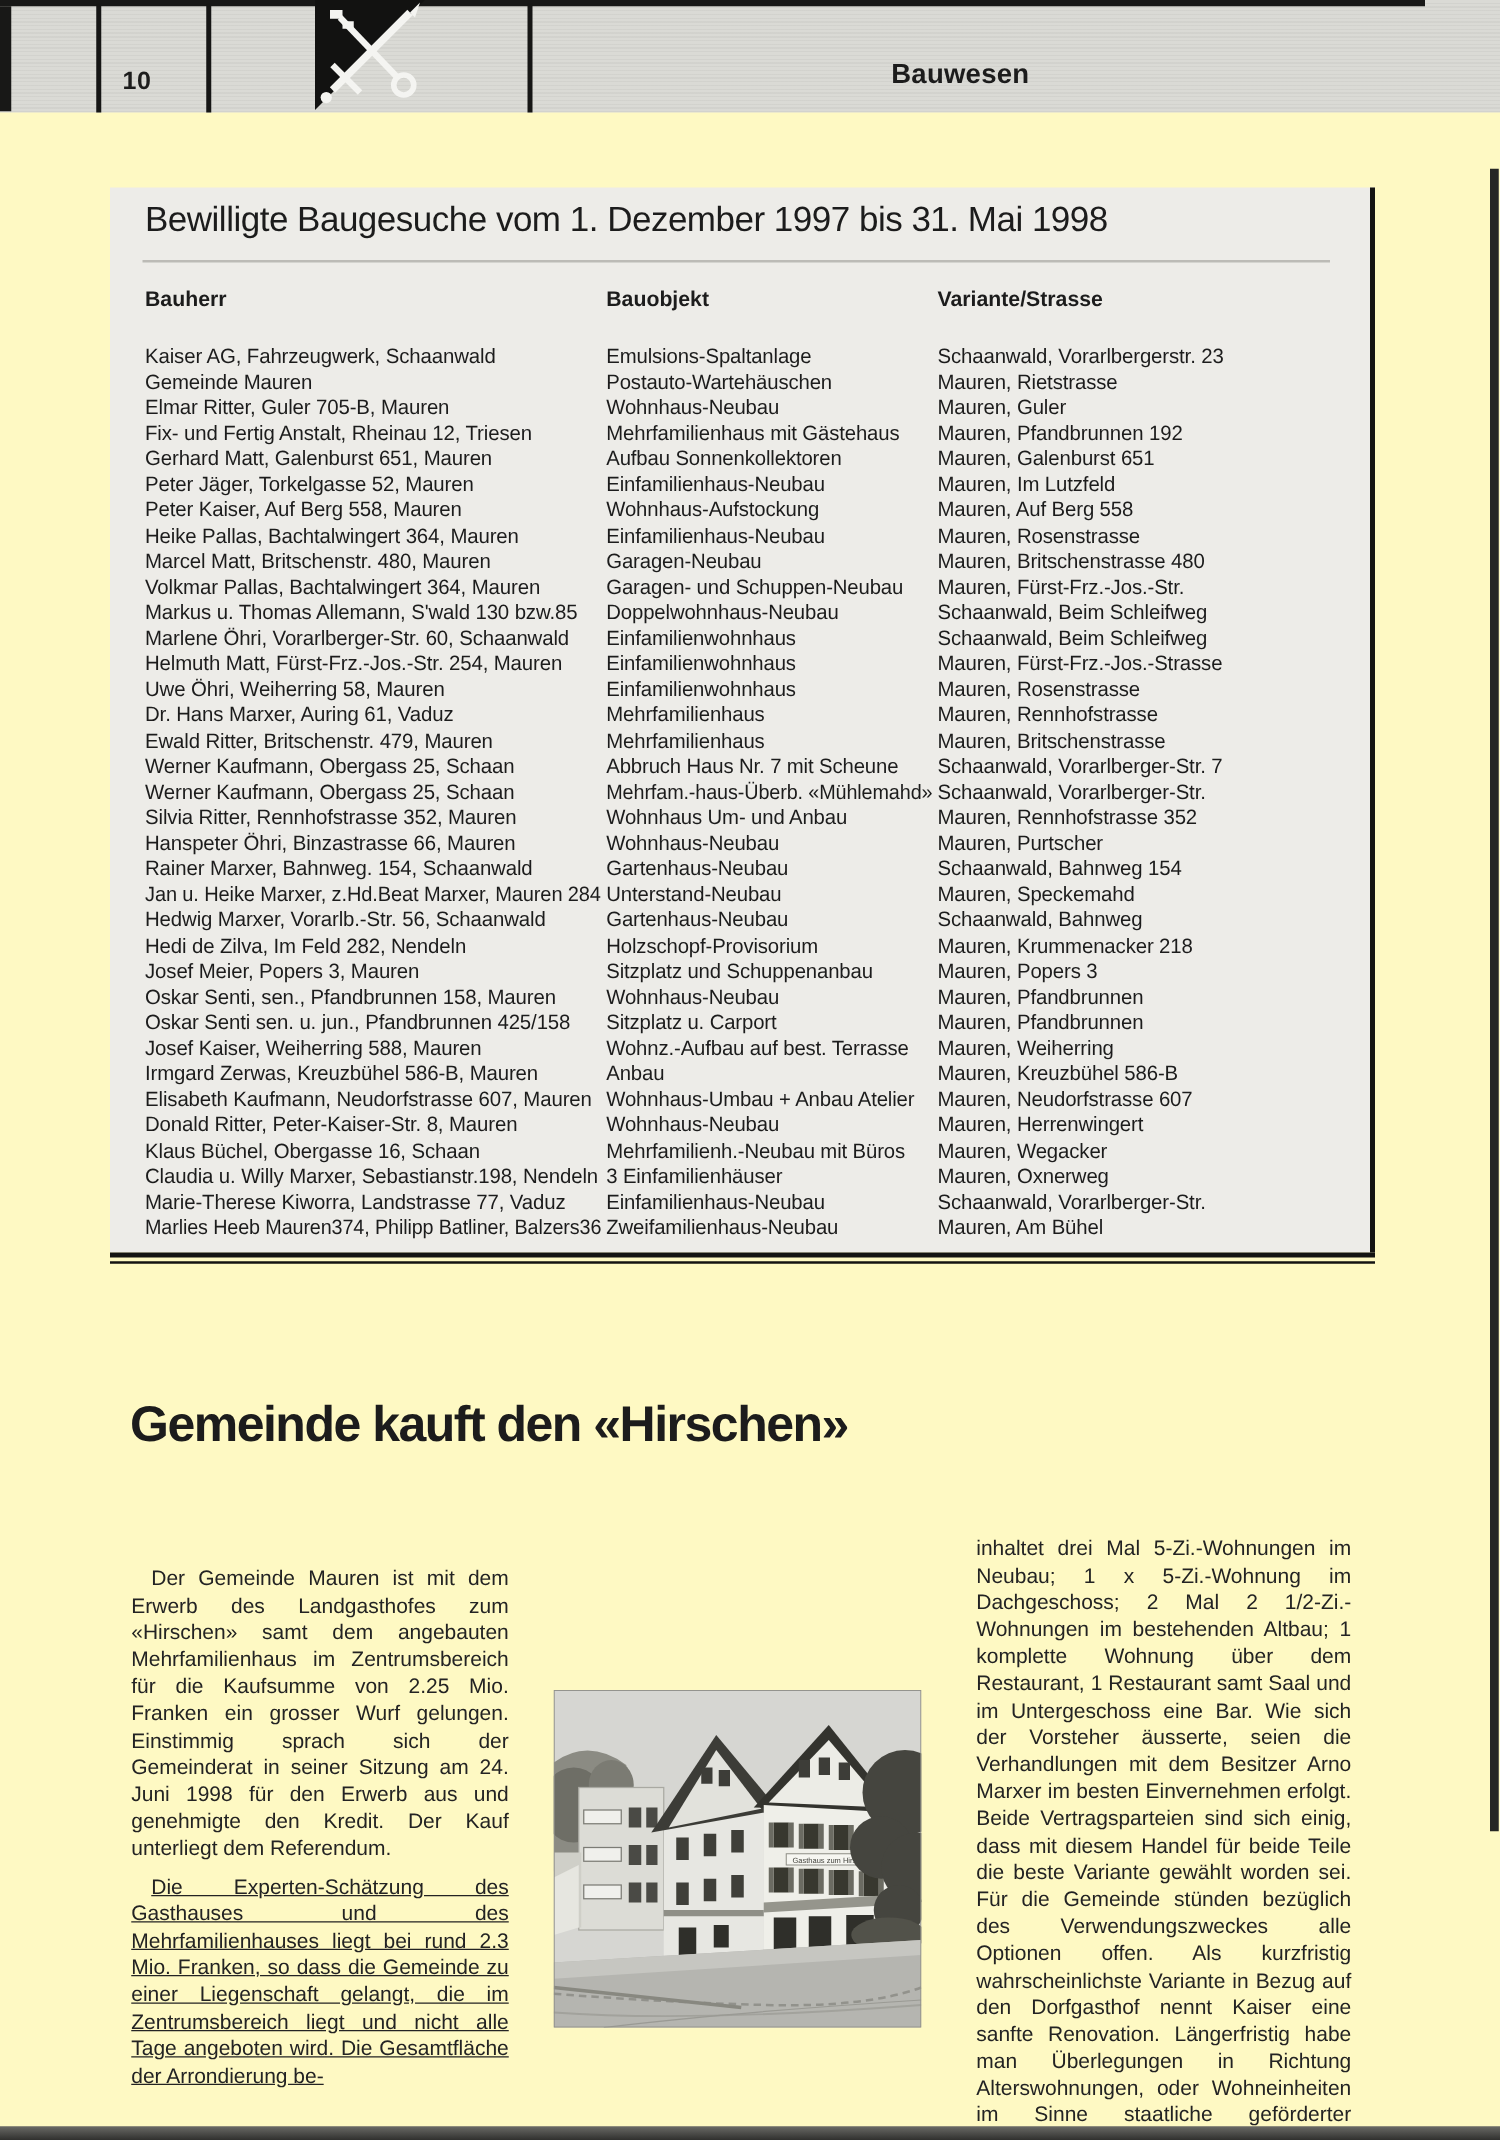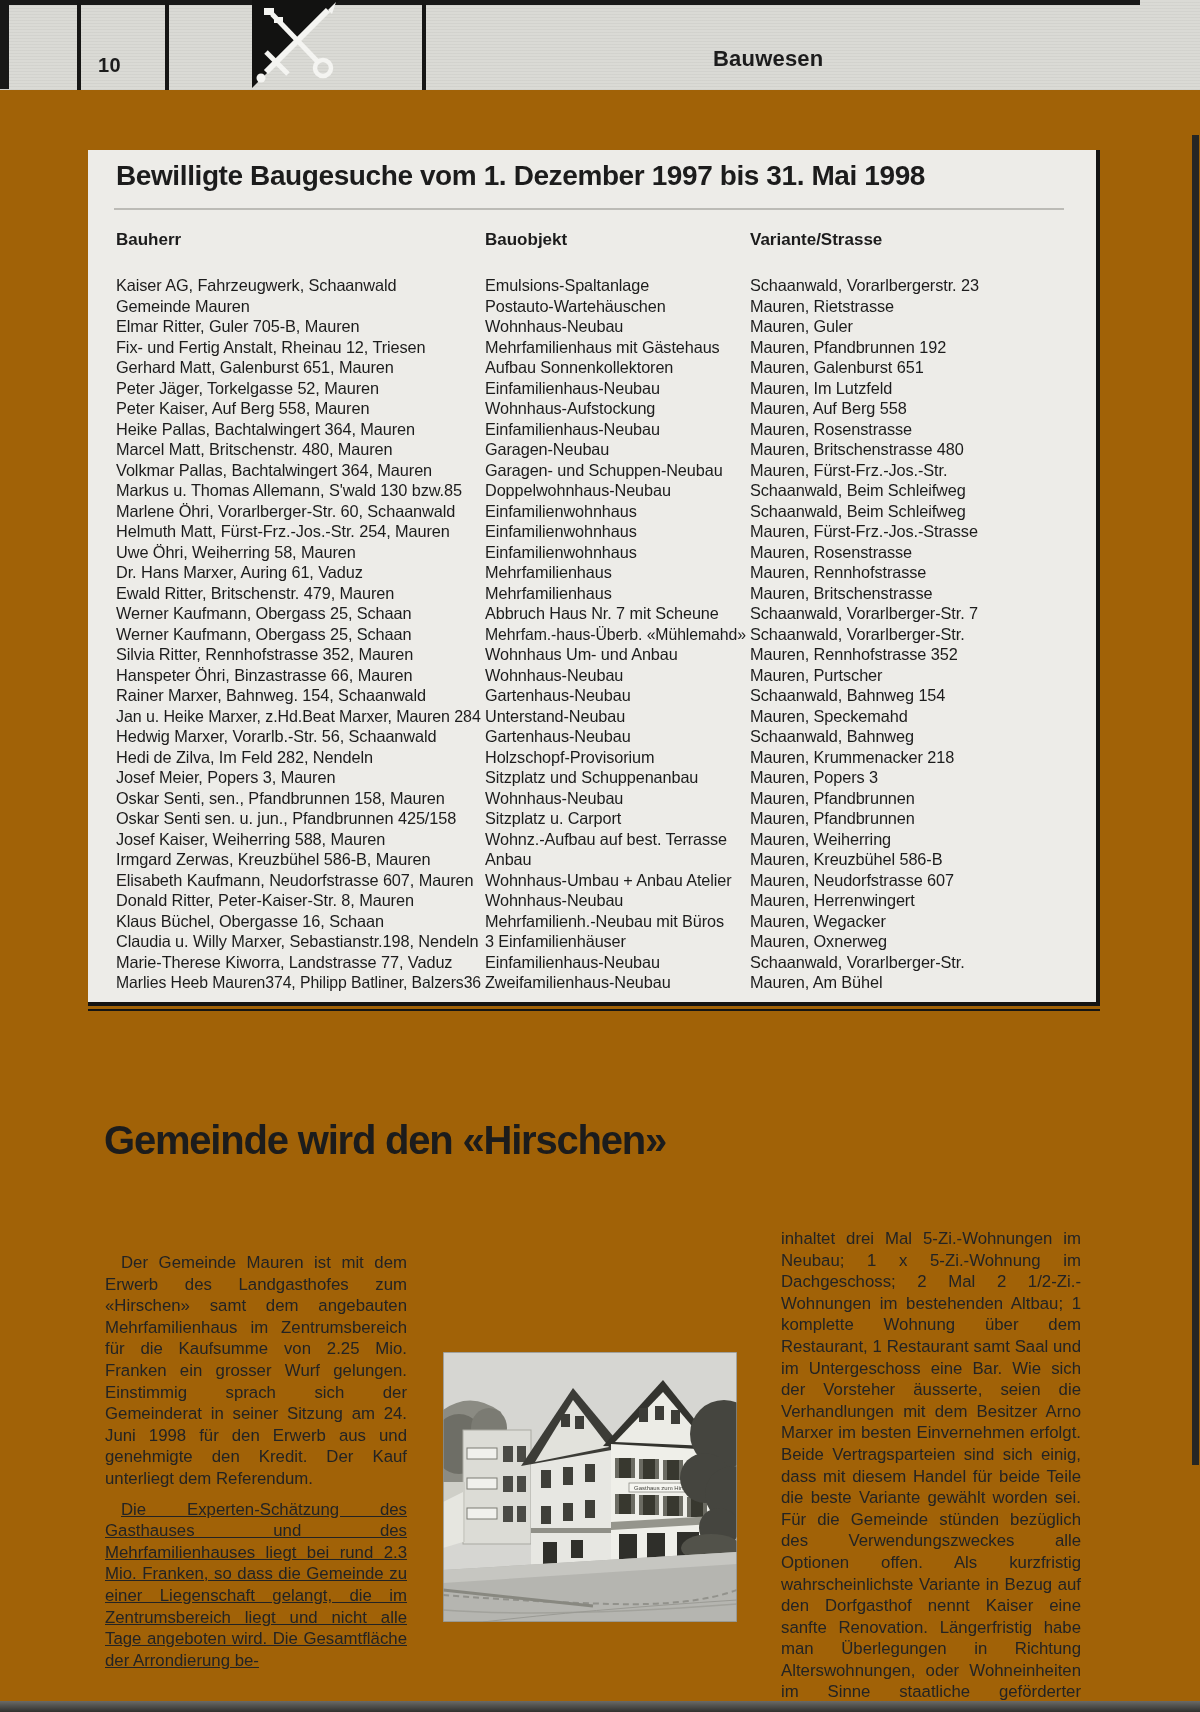--- a/index.html
+++ b/index.html
@@ -1,33 +1,33 @@
 <!DOCTYPE html>
 <html><head>
 <meta charset="utf-8">
 <style>
   html,body{margin:0;padding:0;background:#9a9a97;}
-  #page{position:relative;width:1200px;height:1712px;background:#a16207;
+  #page{position:relative;width:1200px;height:1712px;background:#fef9c3;
         font-family:"Liberation Sans",sans-serif;color:#1c1c1c;overflow:hidden;}
 
   
   .band{position:absolute;left:0;top:0;width:1200px;height:90px;background:#dadad5;
         background-image:repeating-linear-gradient(0deg,rgba(0,0,0,0.035) 0 1px,transparent 1px 3px);}
   .topline{position:absolute;left:0;top:0;width:1140px;height:5px;background:#181817;}
   .leftbar{position:absolute;left:0;top:5px;width:9px;height:84px;background:#181817;}
   .vline{position:absolute;top:3px;width:4px;height:87px;background:#161615;}
   .vl1{left:77px;} .vl2{left:165px;} .vl3{left:422px;}
   .pagenum{position:absolute;left:98px;top:54px;font-size:20px;font-weight:bold;letter-spacing:.5px;}
   .section-title{position:absolute;left:713px;top:46px;font-size:22px;font-weight:bold;letter-spacing:.2px;}
   .emblem{position:absolute;left:248px;top:0;width:102px;height:90px;}
 
   
   .tablebox{position:absolute;left:88px;top:150px;width:1008px;height:852px;
             background:#edece8;border-right:4px solid #141413;}
-  .box-title{position:absolute;left:28px;top:10px;font-size:28px;font-weight:bold;letter-spacing:-.4px;white-space:nowrap;}
+  .box-title{position:absolute;left:28px;top:10px;font-size:28px;font-weight:normal;letter-spacing:-.4px;white-space:nowrap;}
   .box-rule{position:absolute;left:26px;top:58px;width:950px;height:2px;background:#bcbbb6;}
   .thead,.tgrid{position:absolute;left:28px;display:grid;grid-template-columns:369px 265px 330px;}
   .thead{top:80px;font-weight:bold;font-size:17px;}
   .tgrid{top:126px;grid-auto-rows:20.5px;font-size:16.5px;letter-spacing:-.1px;}
   .tgrid .cell{white-space:nowrap;overflow:visible;}
   .botline1{position:absolute;left:88px;top:1002px;width:1012px;height:4px;background:#141413;}
   .botline2{position:absolute;left:88px;top:1009px;width:1012px;height:2px;background:#141413;}
 
   
   .headline{position:absolute;left:104px;top:1118px;font-size:40px;font-weight:bold;letter-spacing:-1.2px;white-space:nowrap;}
@@ -189,21 +189,21 @@
         <div class="cell" style="transform-origin: left center; transform: scaleX(0.984906);">Einfamilienhaus-Neubau</div>
         <div class="cell" style="transform-origin: left center; transform: scaleX(0.987879);">Schaanwald, Vorarlberger-Str.</div>
         <div class="cell" style="transform-origin: left center; transform: scaleX(0.958005);">Marlies Heeb Mauren374, Philipp Batliner, Balzers36</div>
         <div class="cell" style="transform-origin: left center; transform: scaleX(0.984906);">Zweifamilienhaus-Neubau</div>
         <div class="cell" style="transform-origin: left center; transform: scaleX(0.987879);">Mauren, Am Bühel</div>
       </div>
   </div>
   <div class="botline1"></div>
   <div class="botline2"></div>
 
-  <div class="headline">Gemeinde wird den «Hirschen»</div>
+  <div class="headline">Gemeinde kauft den «Hirschen»</div>
 
   <div class="acol" id="col1">
     <p class="ind">Der Gemeinde Mauren ist mit dem Erwerb des Landgasthofes zum «Hirschen» samt dem angebauten Mehrfamilienhaus im Zentrumsbereich für die Kaufsumme von 2.25 Mio. Franken ein grosser Wurf gelungen. Einstimmig sprach sich der Gemeinderat in seiner Sitzung am 24. Juni 1998 für den Erwerb aus und genehmigte den Kredit. Der Kauf unterliegt dem Referendum.</p>
     <p class="ind">Die Experten-Schätzung des Gasthauses und des Mehrfamilienhauses liegt bei rund 2.3 Mio. Franken, so dass die Gemeinde zu einer Liegenschaft gelangt, die im Zentrumsbereich liegt und nicht alle Tage angeboten wird. Die Gesamtfläche der Arrondierung be-</p>
   </div>
   <div class="acol" id="col3">
     <p>inhaltet drei Mal 5-Zi.-Wohnungen im Neubau; 1 x 5-Zi.-Wohnung im Dachgeschoss; 2 Mal 2 1/2-Zi.-Wohnungen im bestehenden Altbau; 1 komplette Wohnung über dem Restaurant, 1 Restaurant samt Saal und im Untergeschoss eine Bar. Wie sich der Vorsteher äusserte, seien die Verhandlungen mit dem Besitzer Arno Marxer im besten Einvernehmen erfolgt. Beide Vertragsparteien sind sich einig, dass mit diesem Handel für beide Teile die beste Variante gewählt worden sei. Für die Gemeinde stünden bezüglich des Verwendungszweckes alle Optionen offen. Als kurzfristig wahrscheinlichste Variante in Bezug auf den Dorfgasthof nennt Kaiser eine sanfte Renovation. Längerfristig habe man Überlegungen in Richtung Alterswohnungen, oder Wohneinheiten im Sinne staatliche geförderter Eigenheime angestellt.</p>
   </div>
 
   <svg class="photo" viewBox="0 0 294 270" preserveAspectRatio="none">

